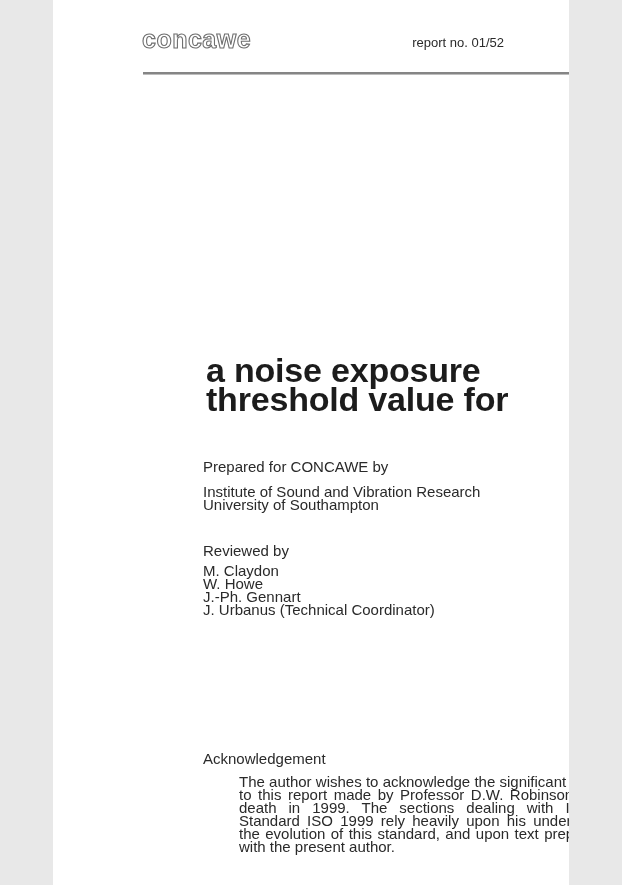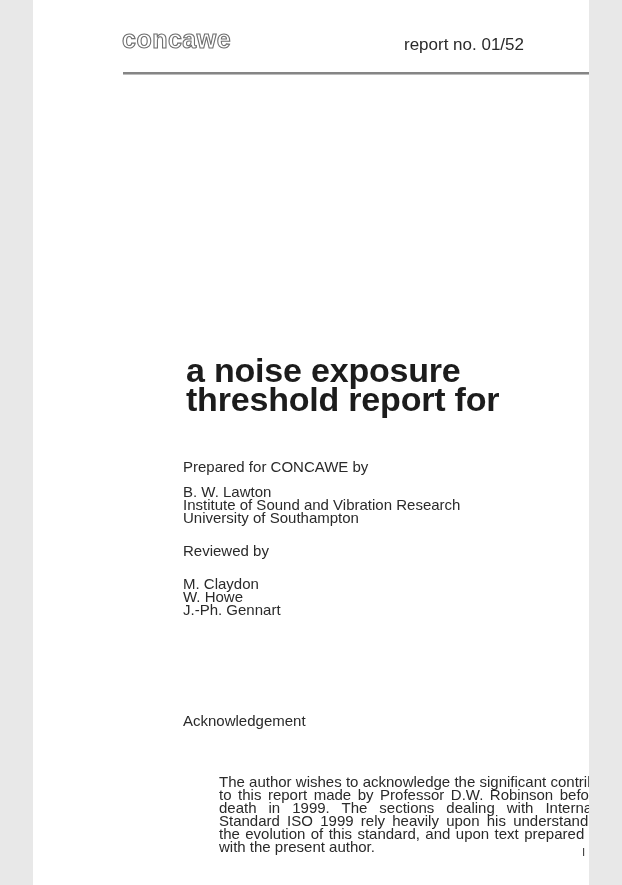--- a/index.html
+++ b/index.html
@@ -2,21 +2,21 @@
 <html><head>
 <meta charset="utf-8">
 <style>
   html, body {
     margin: 0;
     padding: 0;
     background: #e8e8e8;
   }
   .page {
     position: relative;
-    width: 556px;
+    width: 516px;
     height: 885px;
     margin: 0 auto;
     background: #ffffff;
     font-family: "Liberation Sans", "DejaVu Sans", sans-serif;
     color: #262626;
     overflow: hidden;
     text-decoration: underline;
   }
   
   .logo {
@@ -27,21 +27,21 @@
     font-weight: bold;
     letter-spacing: 0.5px;
     color: #ffffff;
     -webkit-text-stroke: 1.1px #6f6f6f;
     text-stroke: 1.1px #6f6f6f;
   }
   .report-no {
     position: absolute;
     right: 65px;
     top: 35px;
-    font-size: 17px;
+    font-size: 13px;
     color: #2a2a2a;
   }
   .header-rule {
     position: absolute;
     left: 90px;
     top: 72px;
     width: 467px;
     height: 2px;
     background: #858585;
     border-bottom: 1px solid #bdbdbd;
@@ -62,23 +62,23 @@
   .block {
     position: absolute;
     left: 150px;
     font-size: 15px;
     line-height: 13px;
     color: #2a2a2a;
   }
   .prepared-label   { top: 460px; }
   .authors          { top: 485px; }
   .reviewed-label   { top: 544px; }
-  .reviewers        { top: 564px; margin-top: 13px; }
+  .reviewers        { top: 564px; }
   .imprint          { top: 702px; }
-  .ack-heading      { top: 714px; }
+  .ack-heading      { top: 752px; }
   .ack-body {
     top: 775px;
     width: 409px;
     text-align: justify;
     line-height: 13px;
     margin-left: 36px;
   }
   .page-number {
     position: absolute;
     left: 549px;
@@ -93,37 +93,37 @@
 <div class="page">
 
   <div class="logo">concawe</div>
 
   <div class="report-no">report no. 01/52</div>
 
   <div class="header-rule"></div>
 
   <h1 class="title">
     <span>a noise exposure</span><br>
-    <span>threshold report for</span><br>
+    <span>threshold value for</span><br>
   </h1>
 
   <div class="block prepared-label">Prepared for CONCAWE by</div>
 
   <div class="block authors">
-    <div>B. W. Lawton</div>
     <div>Institute of Sound and Vibration Research</div>
     <div>University of Southampton</div>
   </div>
 
   <div class="block reviewed-label">Reviewed by</div>
 
   <div class="block reviewers">
     <div>M. Claydon</div>
     <div>W. Howe</div>
     <div>J.-Ph. Gennart</div>
+    <div>J. Urbanus (Technical Coordinator)</div>
   </div>
 
 
   <div class="block ack-heading">Acknowledgement</div>
 
   <div class="block ack-body">The author wishes to acknowledge the significant contribution to this report made by Professor D.W. Robinson before his death in 1999.  The sections dealing with International Standard ISO 1999 rely heavily upon his understanding of the evolution of this standard, and upon text prepared jointly with the present author.</div>
 
   <div class="page-number">I</div>
 
 </div>

